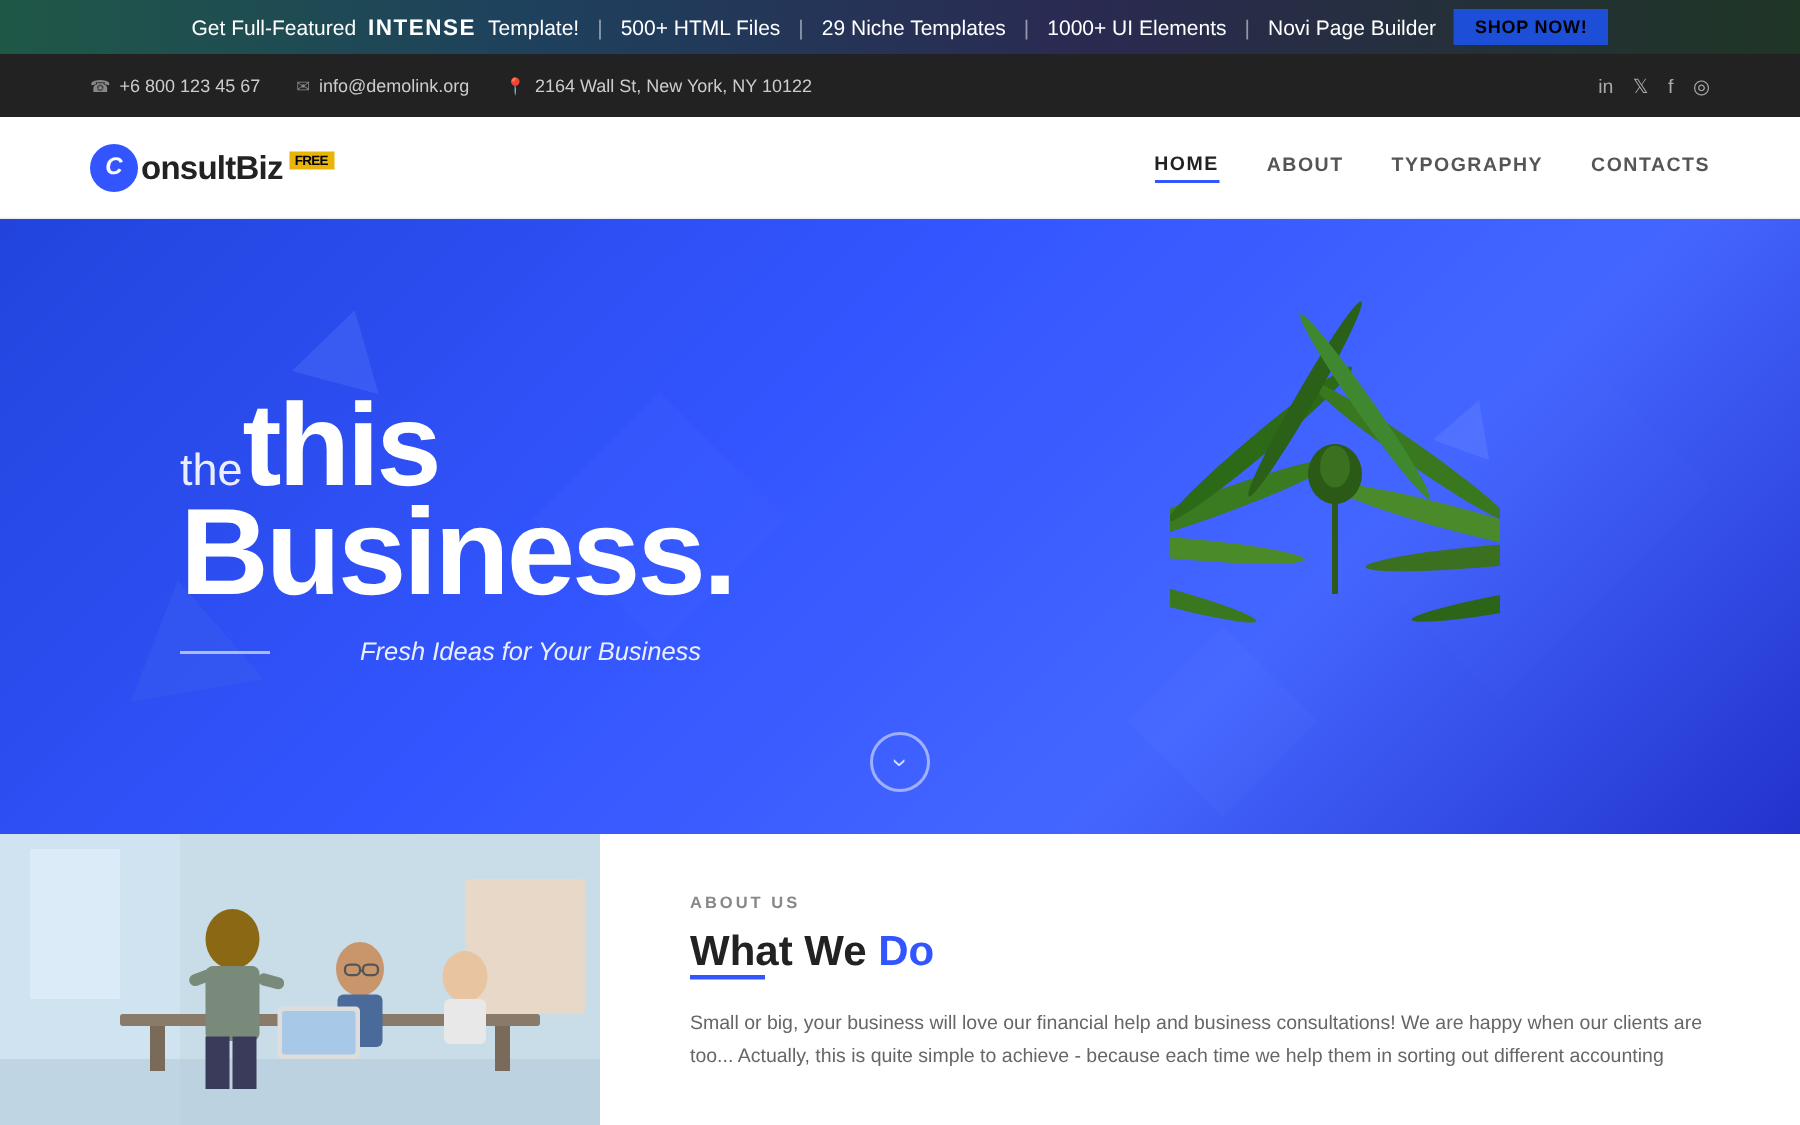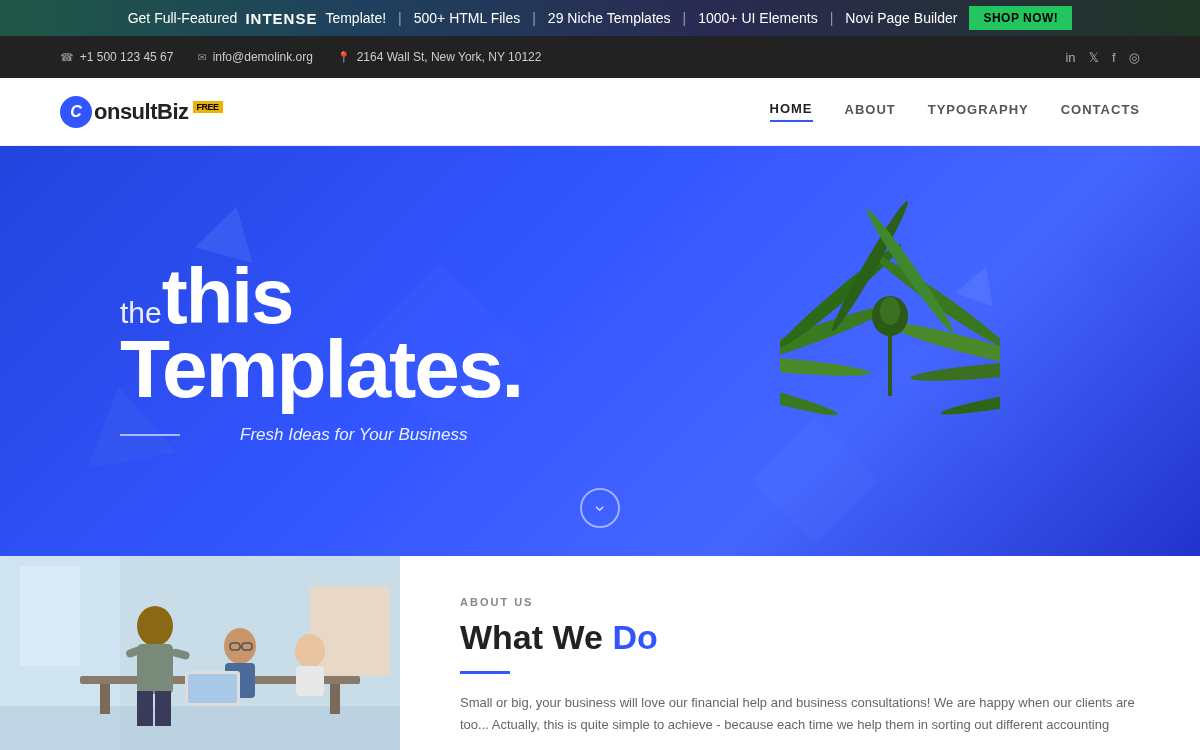--- a/index.html
+++ b/index.html
@@ -42,21 +42,21 @@
       text-transform: uppercase;
     }
     .promo-text .template-word {
       font-weight: 400;
     }
     .promo-divider {
       color: rgba(255,255,255,0.5);
       margin: 0 4px;
     }
     .shop-now-btn {
-      background: #22c55e;
+      background: #1d4ed8;
       color: #000;
       font-weight: 800;
       font-size: 12px;
       padding: 5px 14px;
       border: none;
       cursor: pointer;
       text-transform: uppercase;
       letter-spacing: 0.5px;
       position: relative;
       z-index: 1;
@@ -294,24 +294,23 @@
     }
     .about-label {
       font-size: 11px;
       font-weight: 700;
       letter-spacing: 2px;
       color: #888;
       text-transform: uppercase;
       margin-bottom: 10px;
     }
     .about-title {
-      font-size: 34px;
+      font-size: 28px;
       font-weight: 700;
       color: #222;
-      margin-bottom: 14px;
     }
     .about-title .highlight {
       color: #3355ff;
     }
     .about-divider {
       width: 50px;
       height: 3px;
       background: #3355ff;
       margin-bottom: 18px;
     }
@@ -338,21 +337,21 @@
     <span class="promo-divider">|</span>
     <span>Novi Page Builder</span>
   </span>
   <button class="shop-now-btn">SHOP NOW!</button>
 </div>
 
 <div class="contact-bar">
   <div class="contact-items">
     <div class="contact-item">
       <span class="icon-char">☎</span>
-      <span>+1 500 123 45 67</span>
+      <span>+6 800 123 45 67</span>
     </div>
     <div class="contact-item">
       <span class="icon-char">✉</span>
       <span>info@demolink.org</span>
     </div>
     <div class="contact-item">
       <span class="icon-char">📍</span>
       <span>2164 Wall St, New York, NY 10122</span>
     </div>
   </div>
@@ -418,21 +417,21 @@
         <ellipse cx="0" cy="-85" rx="10" ry="14" fill="#3a7020"></ellipse>
       </g>
     </svg>
   </div>
 
   <div class="hero-content">
     <div style="display:flex; align-items:baseline; gap:0;">
       <span style="font-size:30px; color:rgba(255,255,255,0.9); font-weight:300;">the</span>
       <span style="font-size:78px; font-weight:900; color:#fff; line-height:1; letter-spacing:-2px;">this</span>
     </div>
-    <div style="font-size:82px; font-weight:900; color:#fff; line-height:0.95; letter-spacing:-2px; margin-top:-5px;">Templates.</div>
+    <div style="font-size:82px; font-weight:900; color:#fff; line-height:0.95; letter-spacing:-2px; margin-top:-5px;">Business.</div>
     <div class="hero-tagline-wrapper">
       <div class="hero-line"></div>
       <span style="color:rgba(255,255,255,0.9); font-size:17px; font-style:italic;margin-left:44px;">Fresh Ideas for Your Business</span>
     </div>
   </div>
 
   <div class="scroll-btn">
     <span style="transform:rotate(90deg); display:inline-block; font-size:18px;">›</span>
   </div>
 </div>

